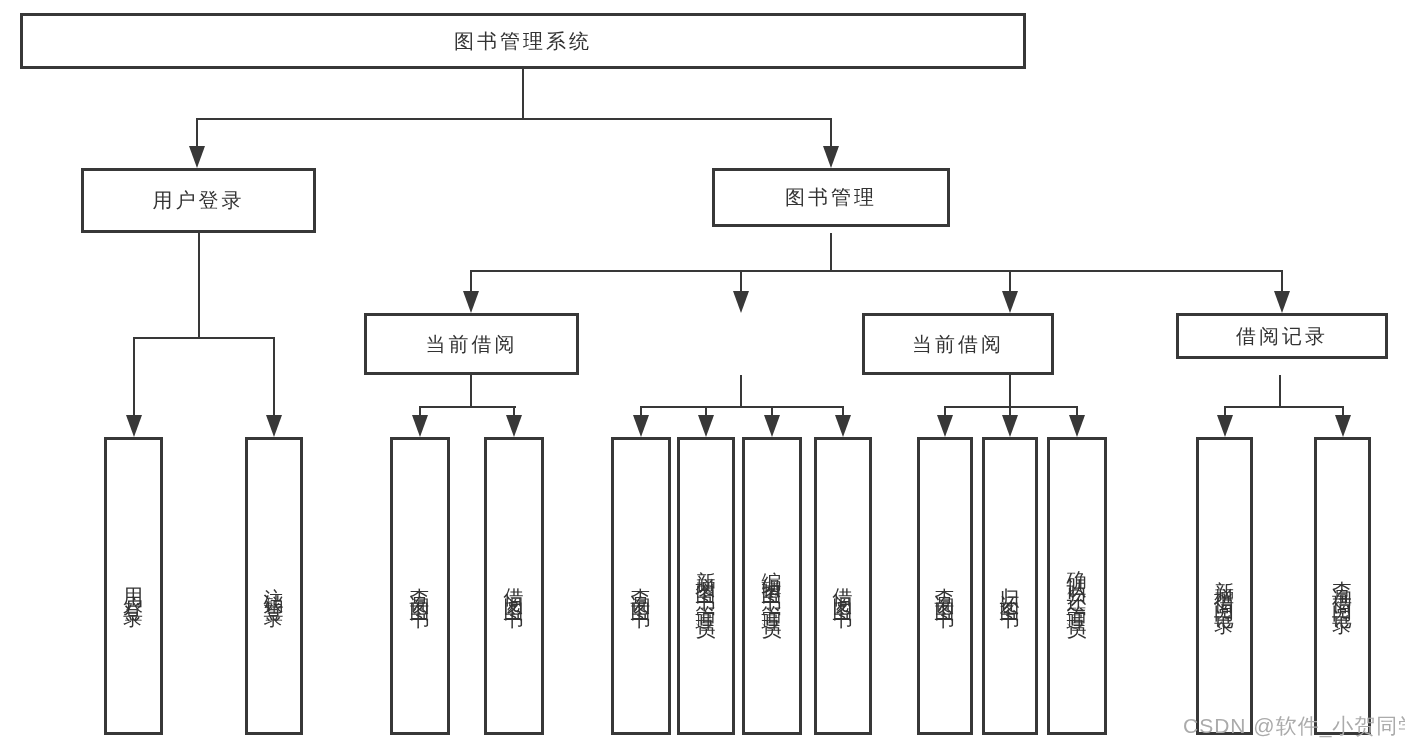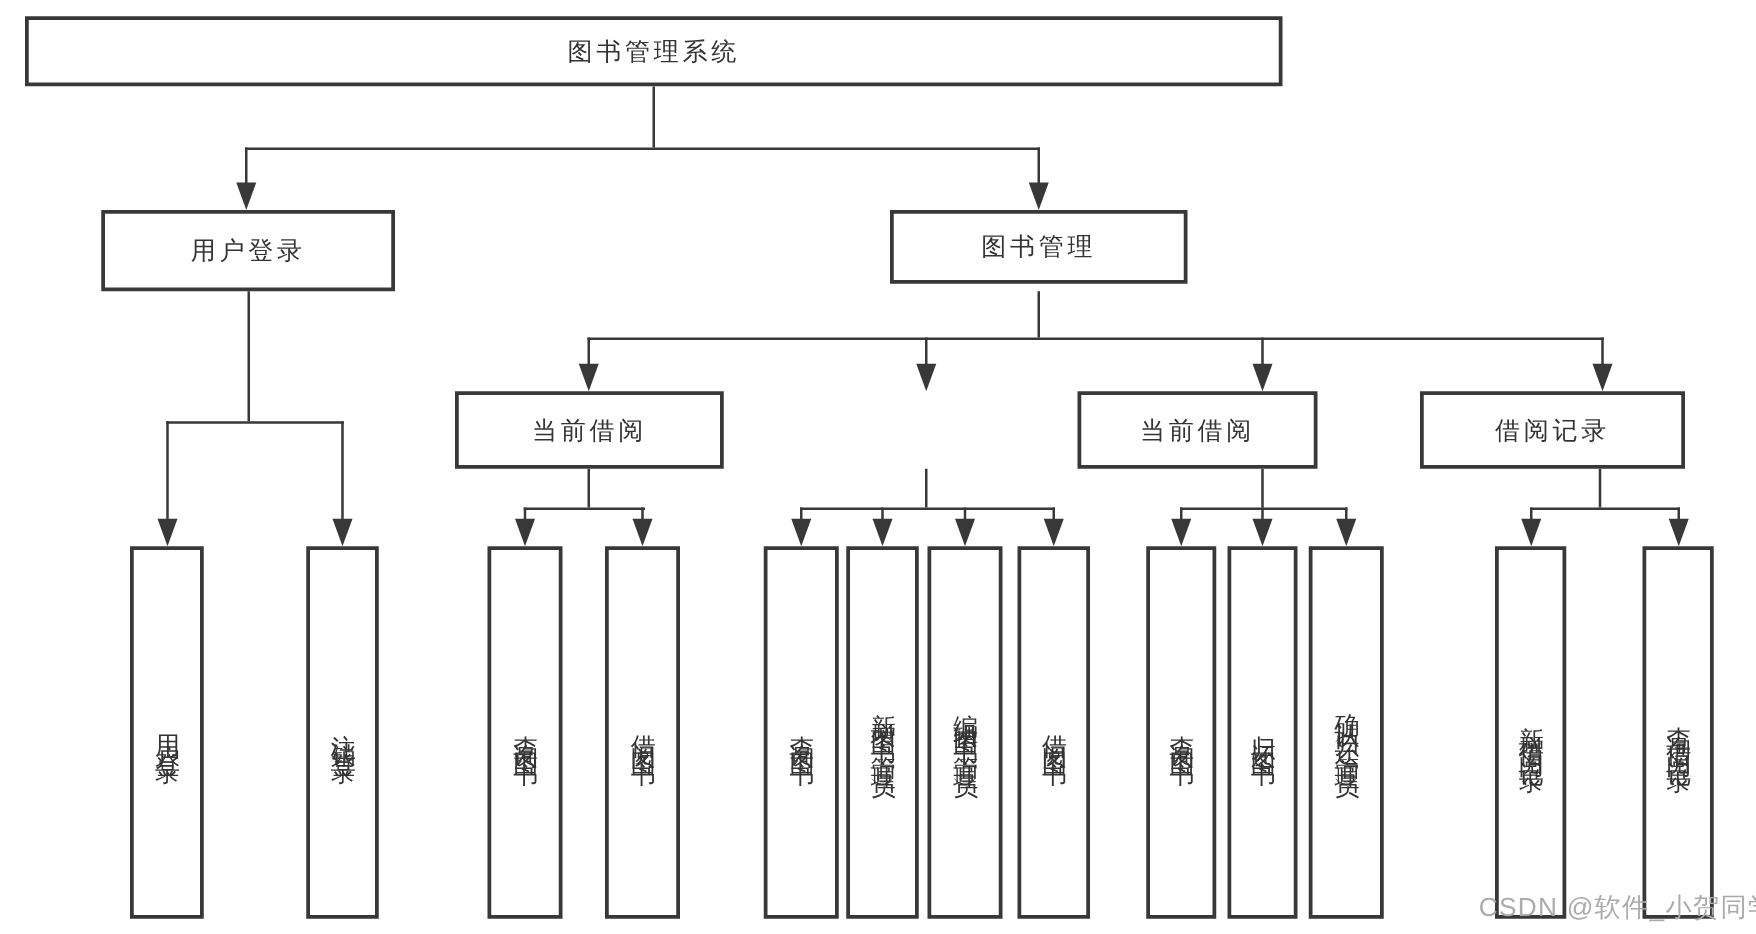--- a/index.html
+++ b/index.html
@@ -61,21 +61,21 @@
 
 <div class="canvas">
 
   <div class="hbox" style="left:20px;top:13px;width:1006px;height:56px">图书管理系统</div>
 
   <div class="hbox" style="left:81px;top:168px;width:235px;height:65px">用户登录</div>
   <div class="hbox" style="left:712px;top:168px;width:238px;height:59px">图书管理</div>
 
   <div class="hbox" style="left:364px;top:313px;width:215px;height:62px">当前借阅</div>
   <div class="hbox" style="left:862px;top:313px;width:192px;height:62px">当前借阅</div>
-  <div class="hbox" style="left:1136px;top:313px;width:212px;height:62px">借阅记录</div>
+  <div class="hbox" style="left:1176px;top:313px;width:212px;height:46px">借阅记录</div>
 
   <div class="vbox" style="left:104px;top:437px;width:59px;height:298px">用户登录</div>
   <div class="vbox" style="left:245px;top:437px;width:58px;height:298px">注销登录</div>
 
   <div class="vbox" style="left:390px;top:437px;width:60px;height:298px">查询图书</div>
   <div class="vbox" style="left:484px;top:437px;width:60px;height:298px">借阅图书</div>
 
   <div class="vbox" style="left:611px;top:437px;width:60px;height:298px">查询图书</div>
   <div class="vbox" style="left:677px;top:437px;width:58px;height:298px">新增图书（管理员）</div>
   <div class="vbox" style="left:742px;top:437px;width:60px;height:298px">编辑图书（管理员）</div>

